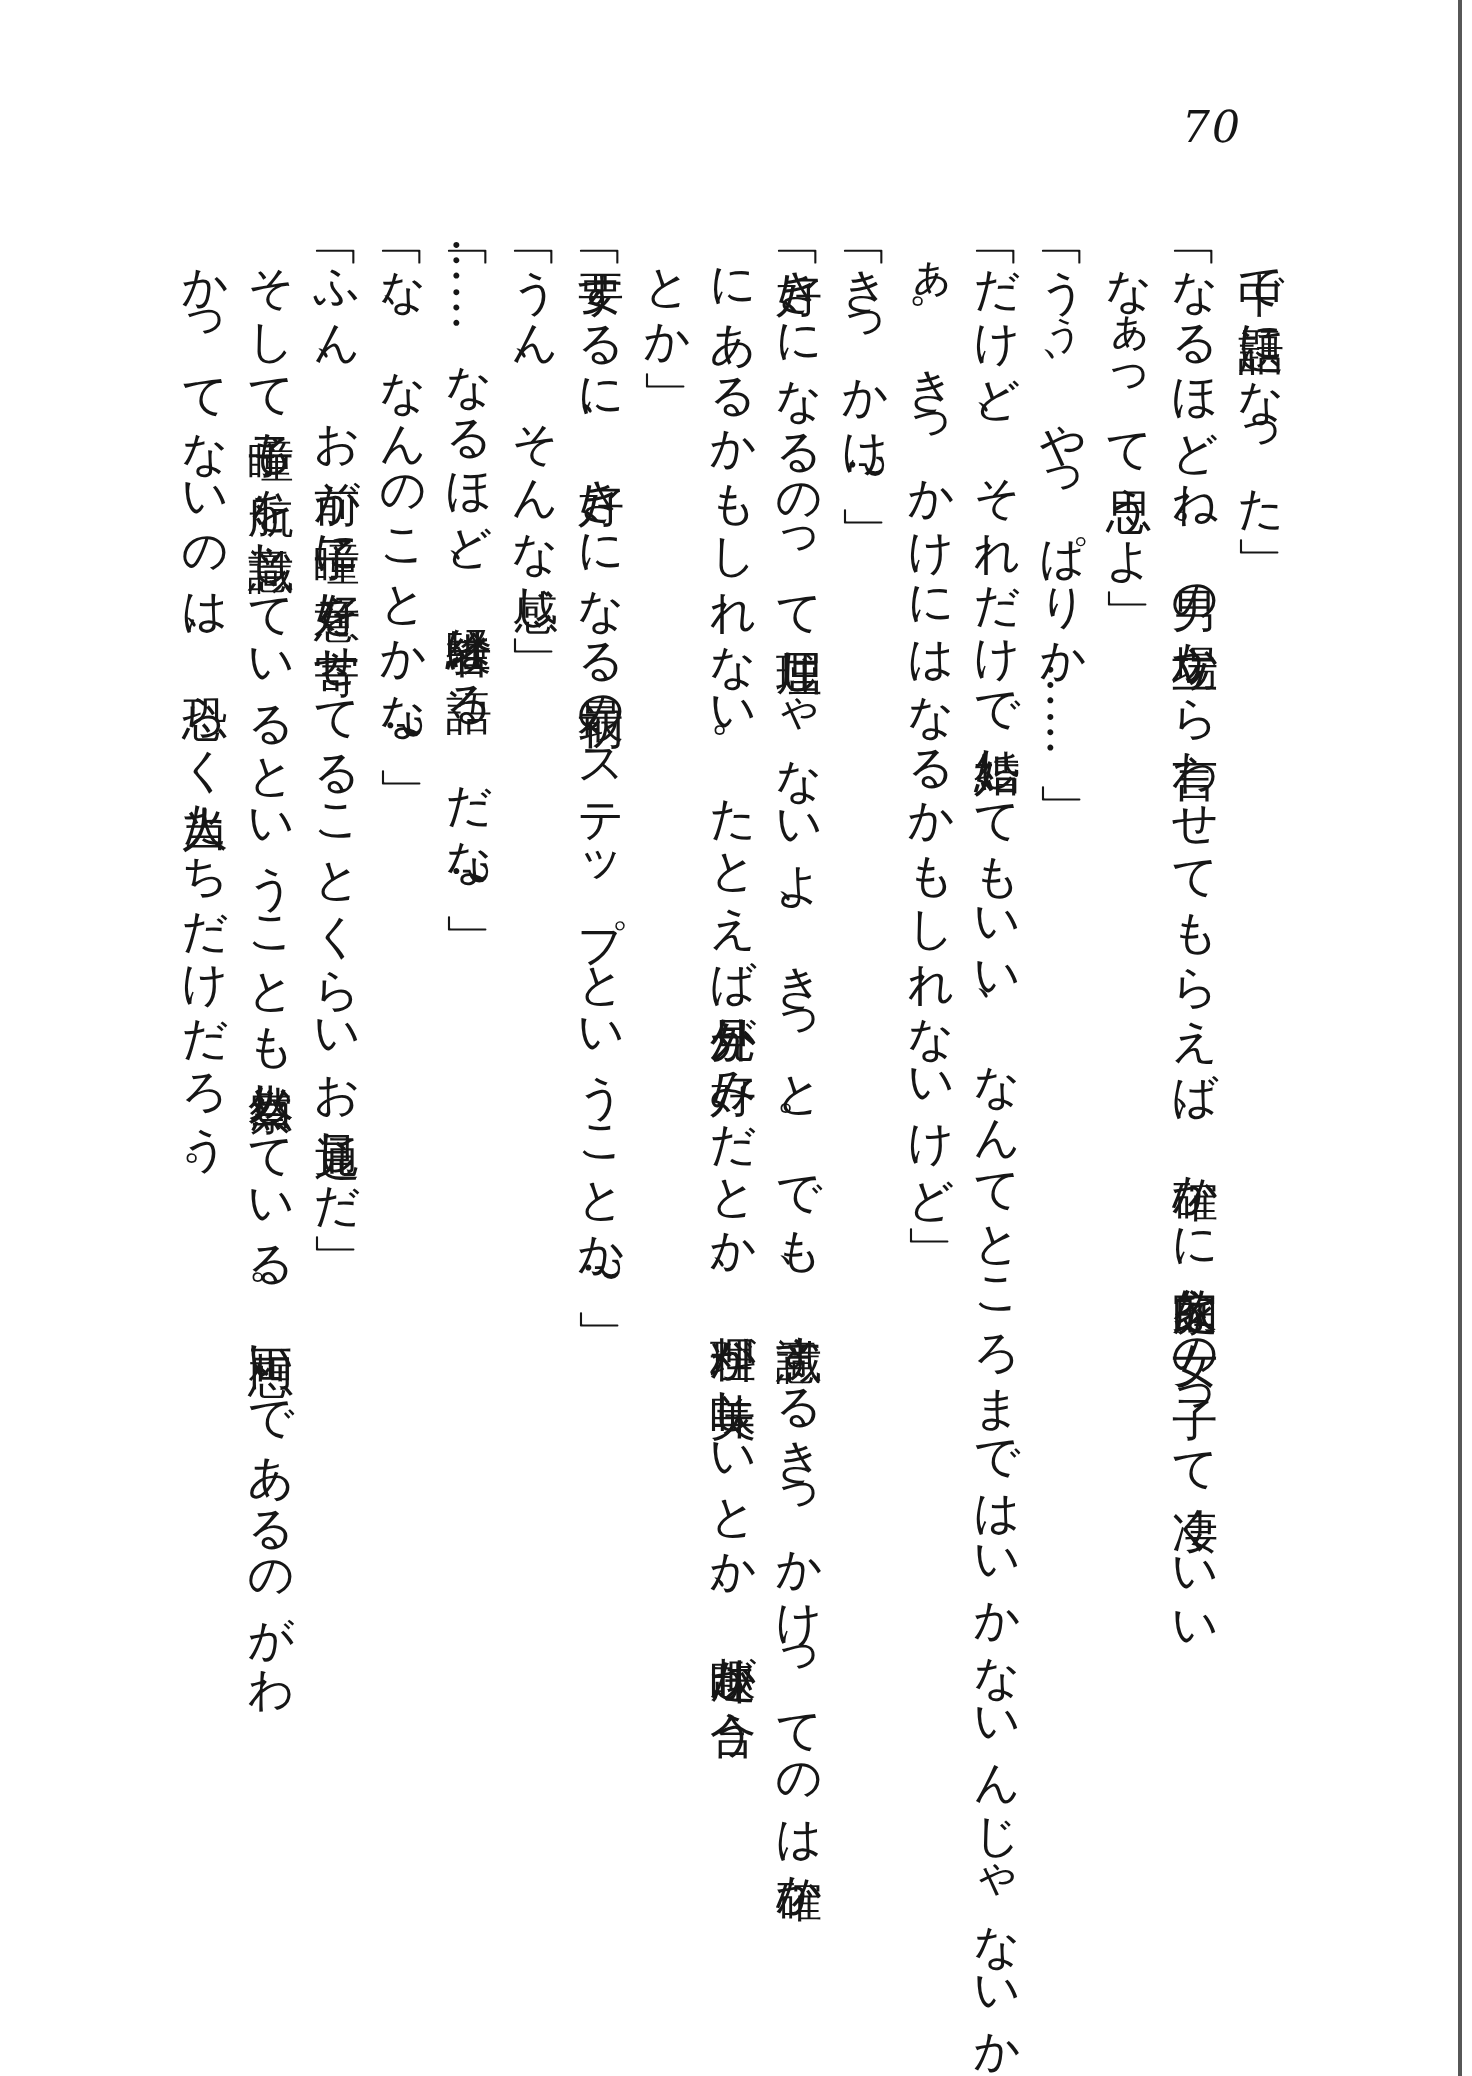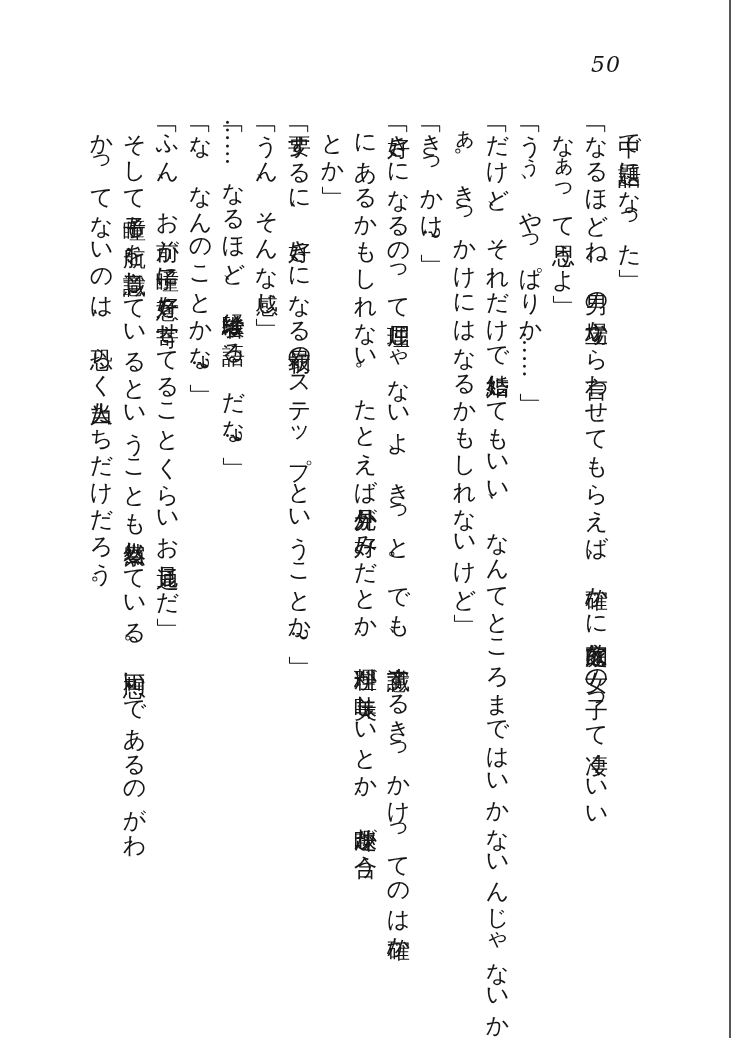--- a/index.html
+++ b/index.html
@@ -38,21 +38,21 @@
     top: 0;
     left: 729px;
     width: 2px;
     height: 1038px;
     background: #575757;
   }
 </style>
 </head>
 <body>
 
-<div class="page-number">50</div>
+<div class="page-number">70</div>
 
 <div class="text-block">
   <div class="text-column">中で話題になった」</div>
   <div class="text-column">「なるほどね。男の立場から言わせてもらえば、確かに家庭的な女の子って凄くいい</div>
   <div class="text-column">なぁって思うよ」</div>
   <div class="text-column">「うぅ、やっぱりか……」</div>
   <div class="text-column">「だけど、それだけで結婚してもいい、なんてところまではいかないんじゃないかな</div>
   <div class="text-column">ぁ。きっかけにはなるかもしれないけど」</div>
   <div class="text-column">「きっかけ?」</div>
   <div class="text-column">「好きになるのって理屈じゃないよ、きっと。でも、意識するきっかけってのは確か</div>

